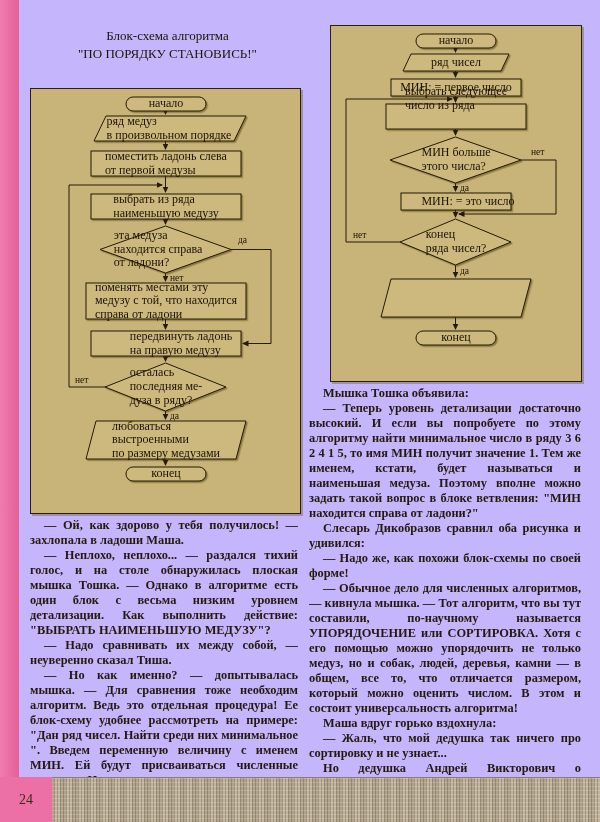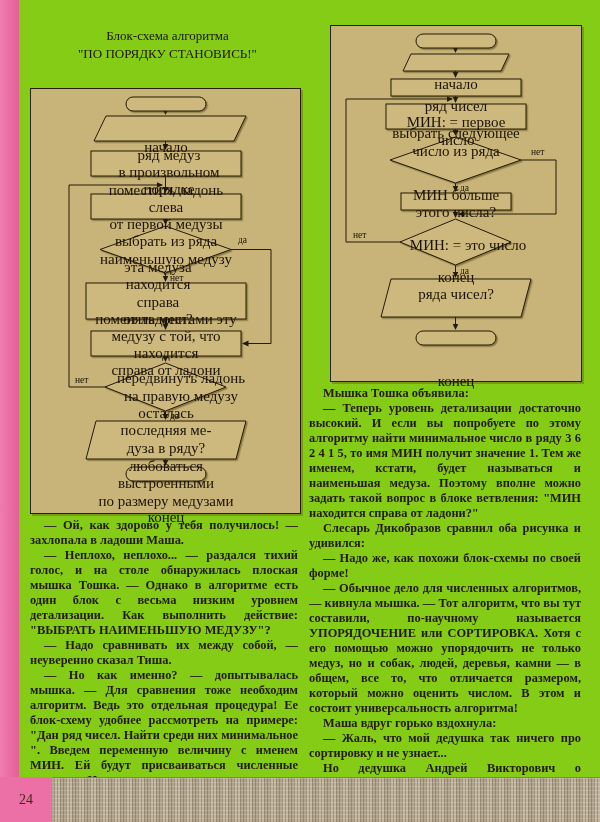--- a/index.html
+++ b/index.html
@@ -1,40 +1,40 @@
 <!DOCTYPE html>
 <html><head>
 <meta charset="utf-8">
 <style>
   html,body { margin:0; padding:0; background:#888; }
   .page {
     position:relative; width:600px; height:822px; overflow:hidden;
-    background:#84cc16;
+    background:#c4b5fd;
     font-family:"Liberation Serif", serif;
     color:#241a0c;
   }
   .pink-strip {
     position:absolute; left:0; top:0; width:19px; height:822px;
     background:linear-gradient(90deg,#f07cb0,#e55f99);
   }
   .title {
     position:absolute; left:60px; top:27px; width:215px;
     text-align:center; font-size:13px; line-height:1.35; color:#1e1406;
   }
   .chart {
     position:absolute; background:#c8b478; border:1px solid #2a1e0c;
     box-shadow:2px 2px 0 rgba(90,70,30,0.35);
   }
   .chart-left  { left:30px;  top:88px; width:269px; height:424px; }
   .chart-right { left:330px; top:25px; width:250px; height:355px; }
   .chart svg { position:absolute; left:0; top:0; }
   .node {
     position:absolute; display:flex; align-items:center; justify-content:center;
-    text-align:center; font-size:15px; line-height:1.14; color:#1c1206;
-    white-space:pre-line; pointer-events:none;margin-top:44px;
+    font-size:12px; line-height:1.14; color:#1c1206;
+    white-space:pre-line; pointer-events:none;
   }
   .blabel {
     position:absolute; font-size:9.5px; color:#1c1206; pointer-events:none;
   }
   .col {
     position:absolute; font-size:12.4px; line-height:1.21;
     text-align:justify; overflow:hidden; color:#241a0c;
   }
   .col p { margin:0; text-indent:14px;font-weight:bold; }
   .col-left  { left:30px;  top:518px; width:268px; height:260px; }

